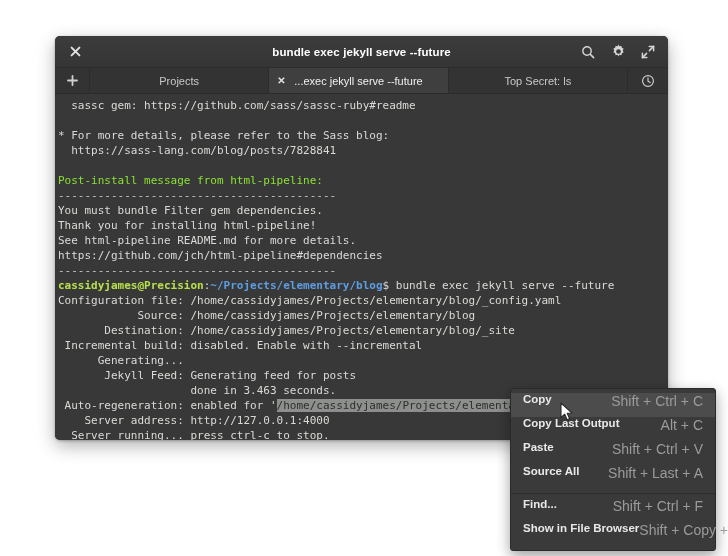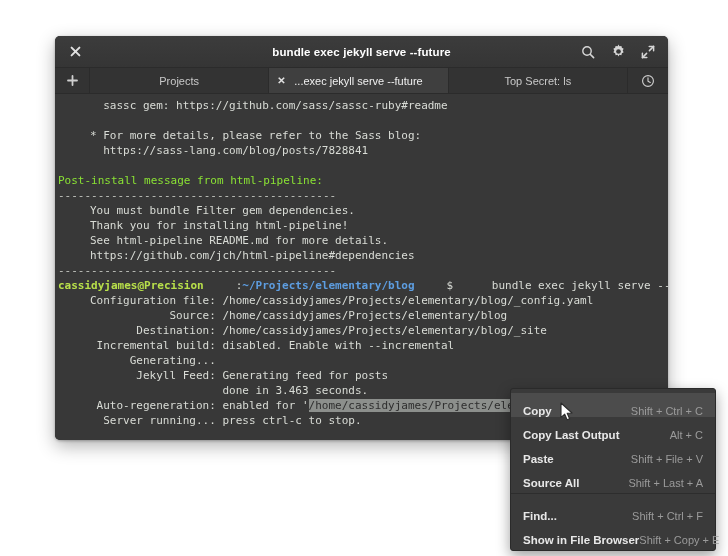--- a/index.html
+++ b/index.html
@@ -146,21 +146,21 @@
     overflow: hidden;
     position: relative;
   }
   .t-line {
     white-space: pre;
     height: 15px;
   }
   .c-green  { color: #8ae234; }
   .c-user   { color: #b8e04a; font-weight: bold; }
   .c-blue   { color: #5d9de0; font-weight: bold; }
-  .c-white  { color: #d9dcd6; margin-left: 32px; }
+  .c-white  { color: #d9dcd6; }
   .c-dim    { color: #c6c9c3; }
   .sel {
     background: #8c8f8c;
     color: #2e2e2e;
   }
 
   
   #context-menu {
     position: absolute;
     left: 510px;
@@ -170,37 +170,37 @@
     border: 1px solid #2a2a2a;
     border-radius: 3px;
     box-shadow: 0 5px 14px rgba(0,0,0,0.38);
     padding: 4px 0;
     z-index: 50;
     font-size: 11.5px;
   }
   .menu-item {
     height: 24px;
     display: flex;
-    align-items: flex-end;
+    align-items: flex-start;
     padding: 0 12px;
     color: #e8e8e8;
     white-space: nowrap;
   }
   .menu-item.highlighted {
     background: #4c4c4c;
   }
   .menu-item .mi-label {
     font-weight: bold;
     font-size: 11.5px;
   }
   .menu-item .mi-accel {
     margin-left: auto;
     color: #9b9b9b;
     font-weight: normal;
-    font-size: 11px;
+    font-size: 14px;
   }
   .menu-sep {
     height: 1px;
     background: #2d2d2d;
     margin: 4px 0;
   }
 
   
   #mouse-pointer {
     position: absolute;
@@ -297,37 +297,38 @@
       <div class="t-line c-white">Configuration file: /home/cassidyjames/Projects/elementary/blog/_config.yaml</div>
       <div class="t-line c-white">            Source: /home/cassidyjames/Projects/elementary/blog</div>
       <div class="t-line c-white">       Destination: /home/cassidyjames/Projects/elementary/blog/_site</div>
       <div class="t-line c-white"> Incremental build: disabled. Enable with --incremental</div>
       <div class="t-line c-white">      Generating...</div>
       <div class="t-line c-white">       Jekyll Feed: Generating feed for posts</div>
       <div class="t-line c-white">                    done in 3.463 seconds.</div>
 
       <div class="t-line"><span class="c-white"> Auto-regeneration: enabled for '</span><span class="sel">/home/cassidyjames/Projects/elementary/blog</span><span class="c-white">'</span></div>
 
+      <div class="t-line c-white">    Server address: http://127.0.0.1:4000</div>
       <div class="t-line c-white">  Server running... press ctrl-c to stop.</div>
 
     </div>
   </div>
 
   <div id="context-menu">
     <div class="menu-item highlighted">
       <span class="mi-label">Copy</span>
       <span class="mi-accel">Shift + Ctrl + C</span>
     </div>
     <div class="menu-item">
       <span class="mi-label">Copy Last Output</span>
       <span class="mi-accel">Alt + C</span>
     </div>
     <div class="menu-item">
       <span class="mi-label">Paste</span>
-      <span class="mi-accel">Shift + File + V</span>
+      <span class="mi-accel">Shift + Ctrl + V</span>
     </div>
     <div class="menu-item">
       <span class="mi-label">Source All</span>
       <span class="mi-accel">Shift + Last + A</span>
     </div>
     <div class="menu-sep"></div>
     <div class="menu-item">
       <span class="mi-label">Find...</span>
       <span class="mi-accel">Shift + Ctrl + F</span>
     </div>

